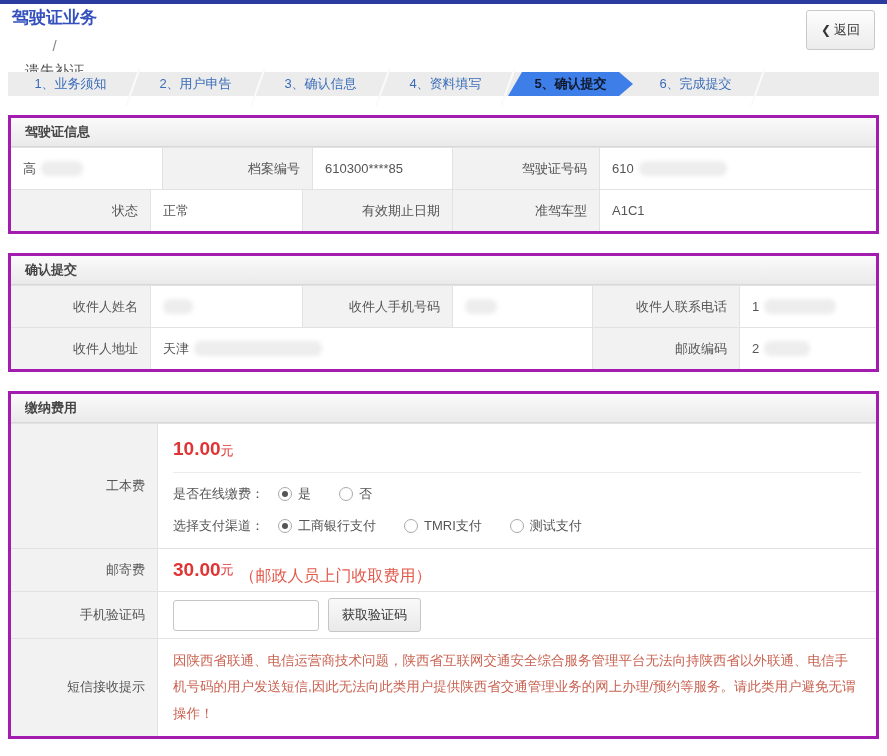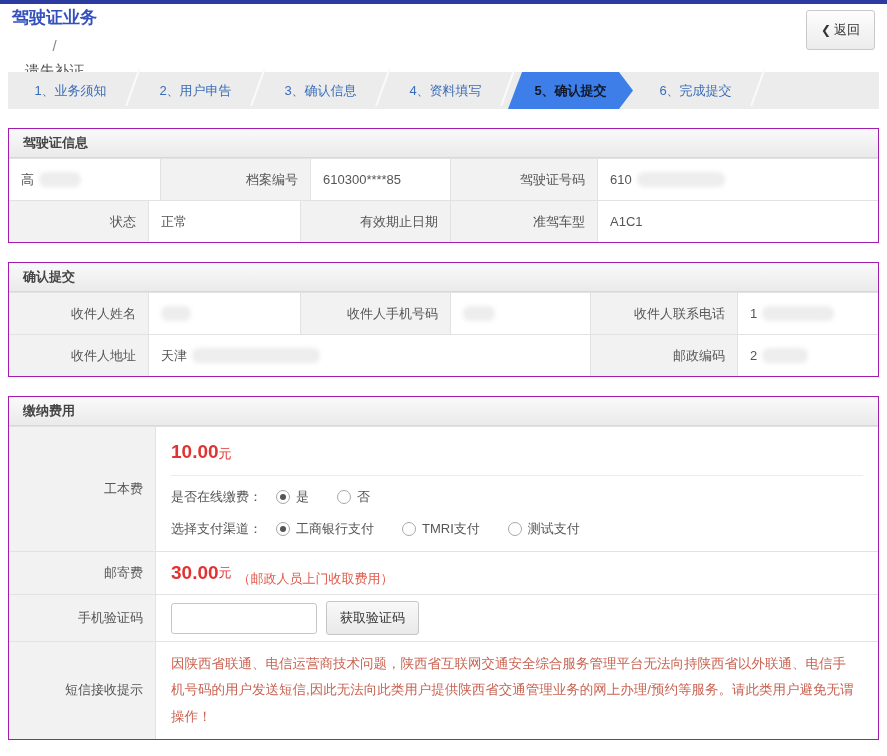--- a/index.html
+++ b/index.html
@@ -21,40 +21,40 @@
   .back-btn {
     background: linear-gradient(#fdfdfd, #ececec);
     border: 1px solid #c9c9c9; border-radius: 3px;
     padding: 10px 14px; font-size: 13px; color: #333; cursor: pointer;
     font-family: inherit;
   }
   .back-btn .chev { font-size: 12px; margin-right: 3px; color: #333; }
 
   
   .steps {
-    display: flex; height: 37px; margin: 16px 8px 0 8px;
+    display: flex; height: 24px; margin: 16px 8px 0 8px;
     background: #ececec; position: relative;
   }
   .step {
     width: 125px; display: flex; align-items: center; justify-content: center;
     color: #3a6cb8; font-size: 13px; position: relative;
   }
   .step:not(.active)::after {
     content: ''; position: absolute; right: -1px; top: -5px;
     width: 2px; height: 40px; background: #fafafa; transform: rotate(20deg);
   }
   .step.active {
     background: #3d7ee8; color: #0f172a; font-weight: bold;
     clip-path: polygon(14px 0, calc(100% - 14px) 0, 100% 50%, calc(100% - 14px) 100%, 0 100%);
     z-index: 2;
   }
   .steps .filler { flex: 1; }
 
   
-  .section { margin: 19px 8px 0 8px; border: 1px solid #a21caf; }
+  .section { margin: 19px 8px 0 8px; border: 3px solid #a21caf; }
   .section-header {
     height: 29px; line-height: 28px; padding-left: 14px;
     background: linear-gradient(#fafafa, #eaeaea);
     border-bottom: 1px solid #d8d8d8;
     font-weight: bold; color: #444; font-size: 13px;
   }
   .trow { display: flex; border-top: 1px solid #e2e2e2; min-height: 42px; }
   .trow:first-of-type { border-top: none; }
   .tlabel {
     background: #f2f2f2; text-align: right; padding-right: 12px;
@@ -92,21 +92,21 @@
   .rb {
     width: 14px; height: 14px; border: 1px solid #a9a9a9; border-radius: 50%;
     background: #fff; display: inline-block; position: relative; margin-right: 6px;
     flex: none;
   }
   .rb.checked::after {
     content: ''; position: absolute; left: 3px; top: 3px; right: 3px; bottom: 3px;
     background: #555; border-radius: 50%;
   }
   .mail-line { display: flex; align-items: center; min-height: 42px; }
-  .mail-note { color: #e25a4c; margin-left: 6px; font-size: 13px; margin-top: 12px; }
+  .mail-note { color: #e25a4c; margin-left: 6px; font-size: 16px; margin-top: 12px; }
   .captcha-line { display: flex; align-items: center; min-height: 46px; }
   .captcha-input {
     width: 146px; height: 31px; border: 1px solid #c6c6c6; border-radius: 3px;
     padding: 0 8px; font-size: 13px; font-family: inherit; color: #333;
   }
   .captcha-btn {
     margin-left: 9px; padding: 7px 13px; font-size: 13px; color: #333;
     background: linear-gradient(#f9f9f9, #e9e9e9); border: 1px solid #c6c6c6;
     border-radius: 3px; cursor: pointer; font-family: inherit;
   }

